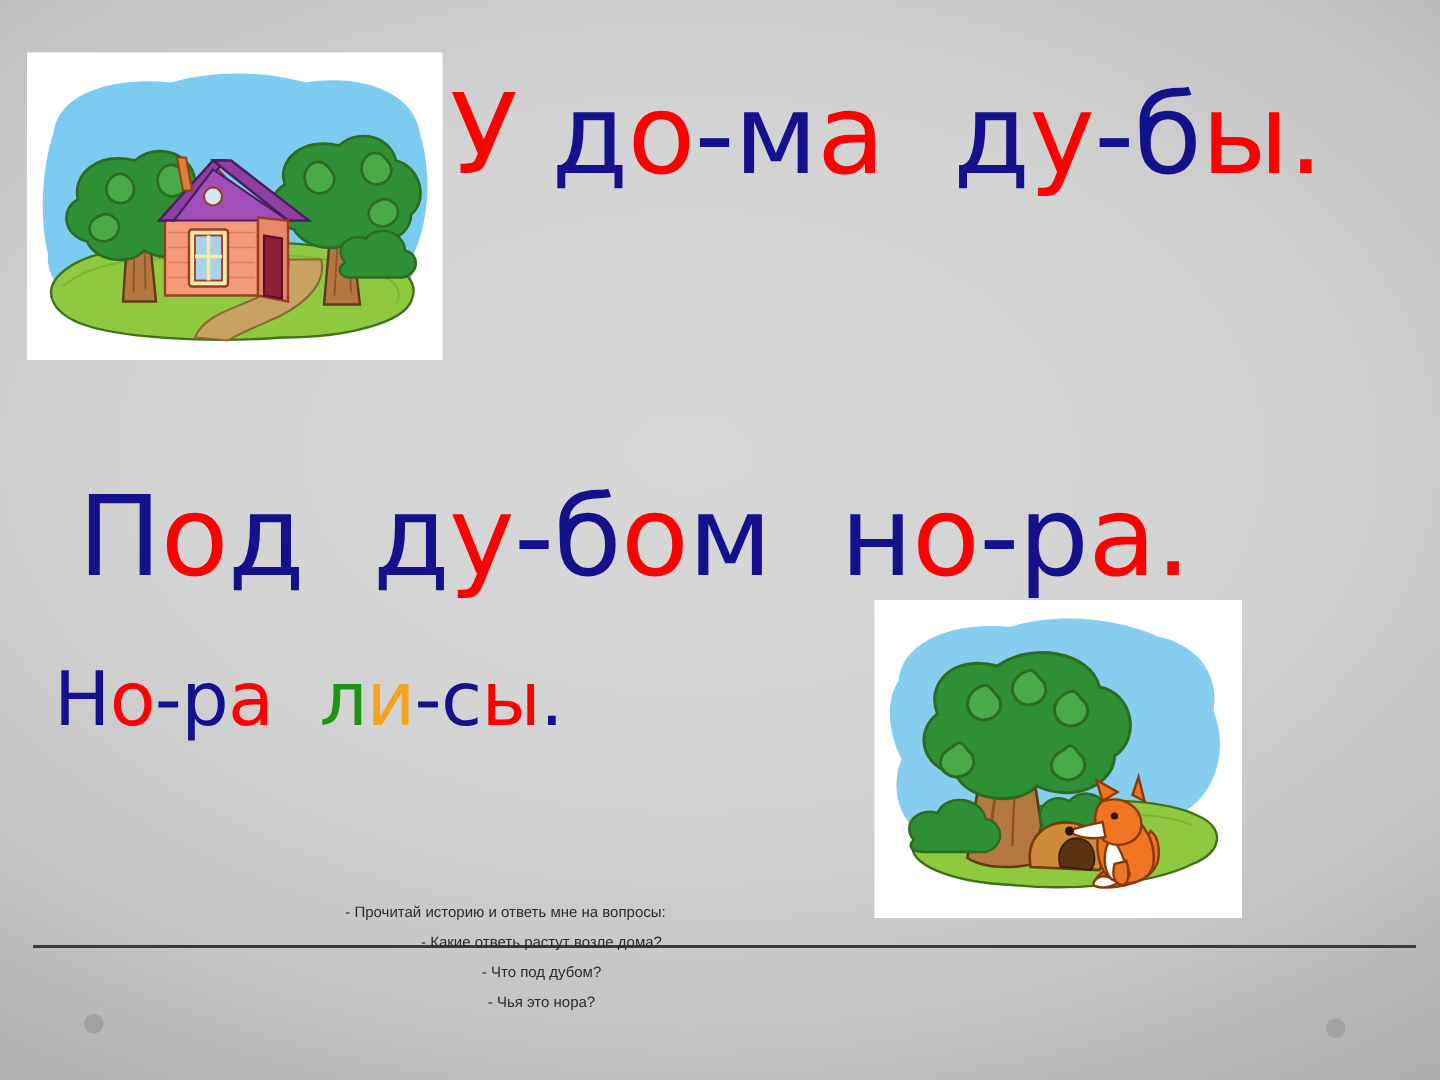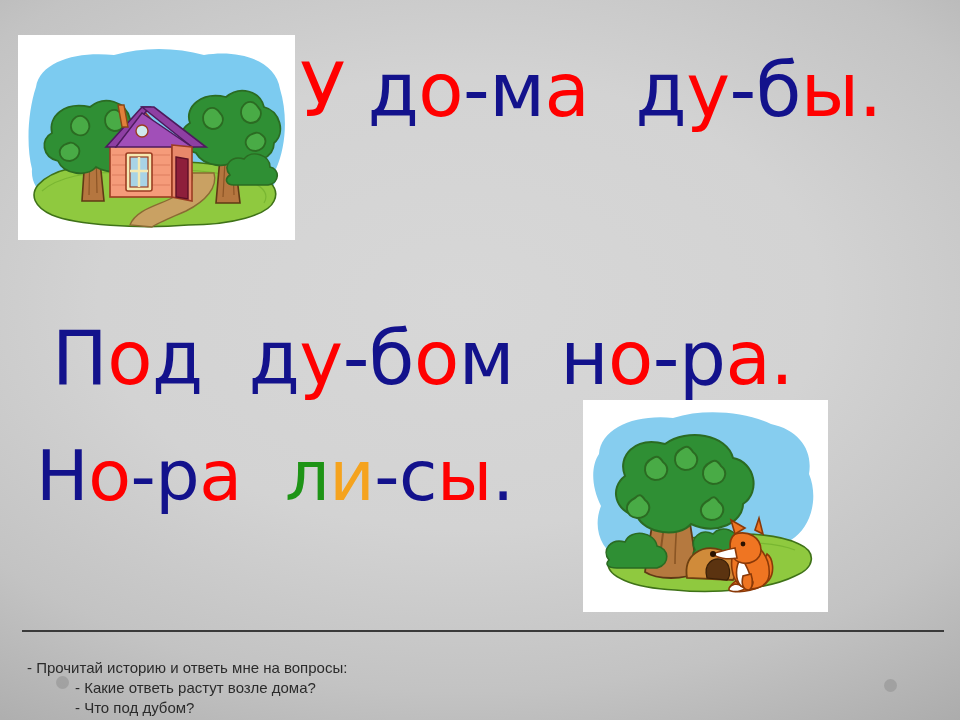--- a/index.html
+++ b/index.html
@@ -5,55 +5,56 @@
   html,body{margin:0;padding:0;}
   body{
     width:960px;height:720px;overflow:hidden;
     font-family:"Liberation Sans", sans-serif;
     background:#d4d4d4;
   }
   #slide{
     position:relative;width:960px;height:720px;
     background:
       radial-gradient(ellipse 90% 75% at 48% 42%, #d7d7d7 0%, #d3d3d3 42%, #c3c3c3 72%, #a9a9a9 100%);
+    text-align: center;
   }
 
   
   .pic{position:absolute;background:#ffffff;overflow:hidden;}
   #pic-house{left:18px;top:35px;width:277px;height:205px;}
   #pic-fox{left:583px;top:400px;width:245px;height:212px;}
   .pic svg{display:block;width:100%;height:100%;}
 
   
   .line{
     position:absolute;
     white-space:pre;
     font-family:"DejaVu Sans","Liberation Sans",sans-serif;
     font-weight:400;
     letter-spacing:-0.5px;
   }
   #line1{left:300px;top:52px;font-size:74px;line-height:1.05;}
   #line2{left:52px;top:320px;font-size:74px;line-height:1.05;}
-  #line3{left:36px;top:440px;font-size:70px;line-height:1.05;}
+  #line3{left:36px;top:440px;font-size:50px;line-height:1.05;}
 
   .r{color:#ff0000;}
   .b{color:#13128c;}
   .g{color:#1e9416;}
   .o{color:#f5a31e;}
 
   
   #footer-rule{
     position:absolute;left:22px;top:630px;width:922px;height:0;
     border-top:2px solid #3a3a3a;
   }
   #footer-text{
-    position:absolute;left:27px;top:658px;width:620px;
+    position:absolute;left:27px;top:599px;width:620px;
     color:#2b2b2b;
     font-family:"Liberation Sans",sans-serif;
-    font-size:15px;
+    font-size:10px;
     line-height:20px;
   }
   #footer-text .l1{display:block;}
   #footer-text .l2{display:block;padding-left:48px;}
   #footer-text .l3{display:block;padding-left:48px;}
   #footer-text .l4{display:block;padding-left:48px;}
 
   .dot{
     position:absolute;width:13px;height:13px;border-radius:50%;
     background:#9d9d9d;opacity:.85;
@@ -198,18 +199,19 @@
   <div class="line" id="line1"><span class="r">У</span><span class="b"> </span><span class="b">д</span><span class="r">о</span><span class="b">-</span><span class="b">м</span><span class="r">а</span><span class="b">  </span><span class="b">д</span><span class="r">у</span><span class="b">-</span><span class="b">б</span><span class="r">ы</span><span class="r">.</span></div>
   <div class="line" id="line2"><span class="b">П</span><span class="r">о</span><span class="b">д</span><span class="b">  </span><span class="b">д</span><span class="r">у</span><span class="b">-</span><span class="b">б</span><span class="r">о</span><span class="b">м</span><span class="b">  </span><span class="b">н</span><span class="r">о</span><span class="b">-</span><span class="b">р</span><span class="r">а</span><span class="r">.</span></div>
   <div class="line" id="line3"><span class="b">Н</span><span class="r">о</span><span class="b">-</span><span class="b">р</span><span class="r">а</span><span class="b">  </span><span class="g">л</span><span class="o">и</span><span class="b">-</span><span class="b">с</span><span class="r">ы</span><span class="b">.</span></div>
 
   <div id="footer-rule"></div>
 
   <div id="footer-text">
     <span class="l1">- Прочитай историю и ответь мне на вопросы:</span>
     <span class="l2">- Какие ответь растут возле дома?</span>
     <span class="l3">- Что под дубом?</span>
+    <span class="l4">- Чья это нора?</span>
   </div>
 
   <div class="dot" id="dot-left"></div>
   <div class="dot" id="dot-right"></div>
 
 </div>
 
 </body></html>

